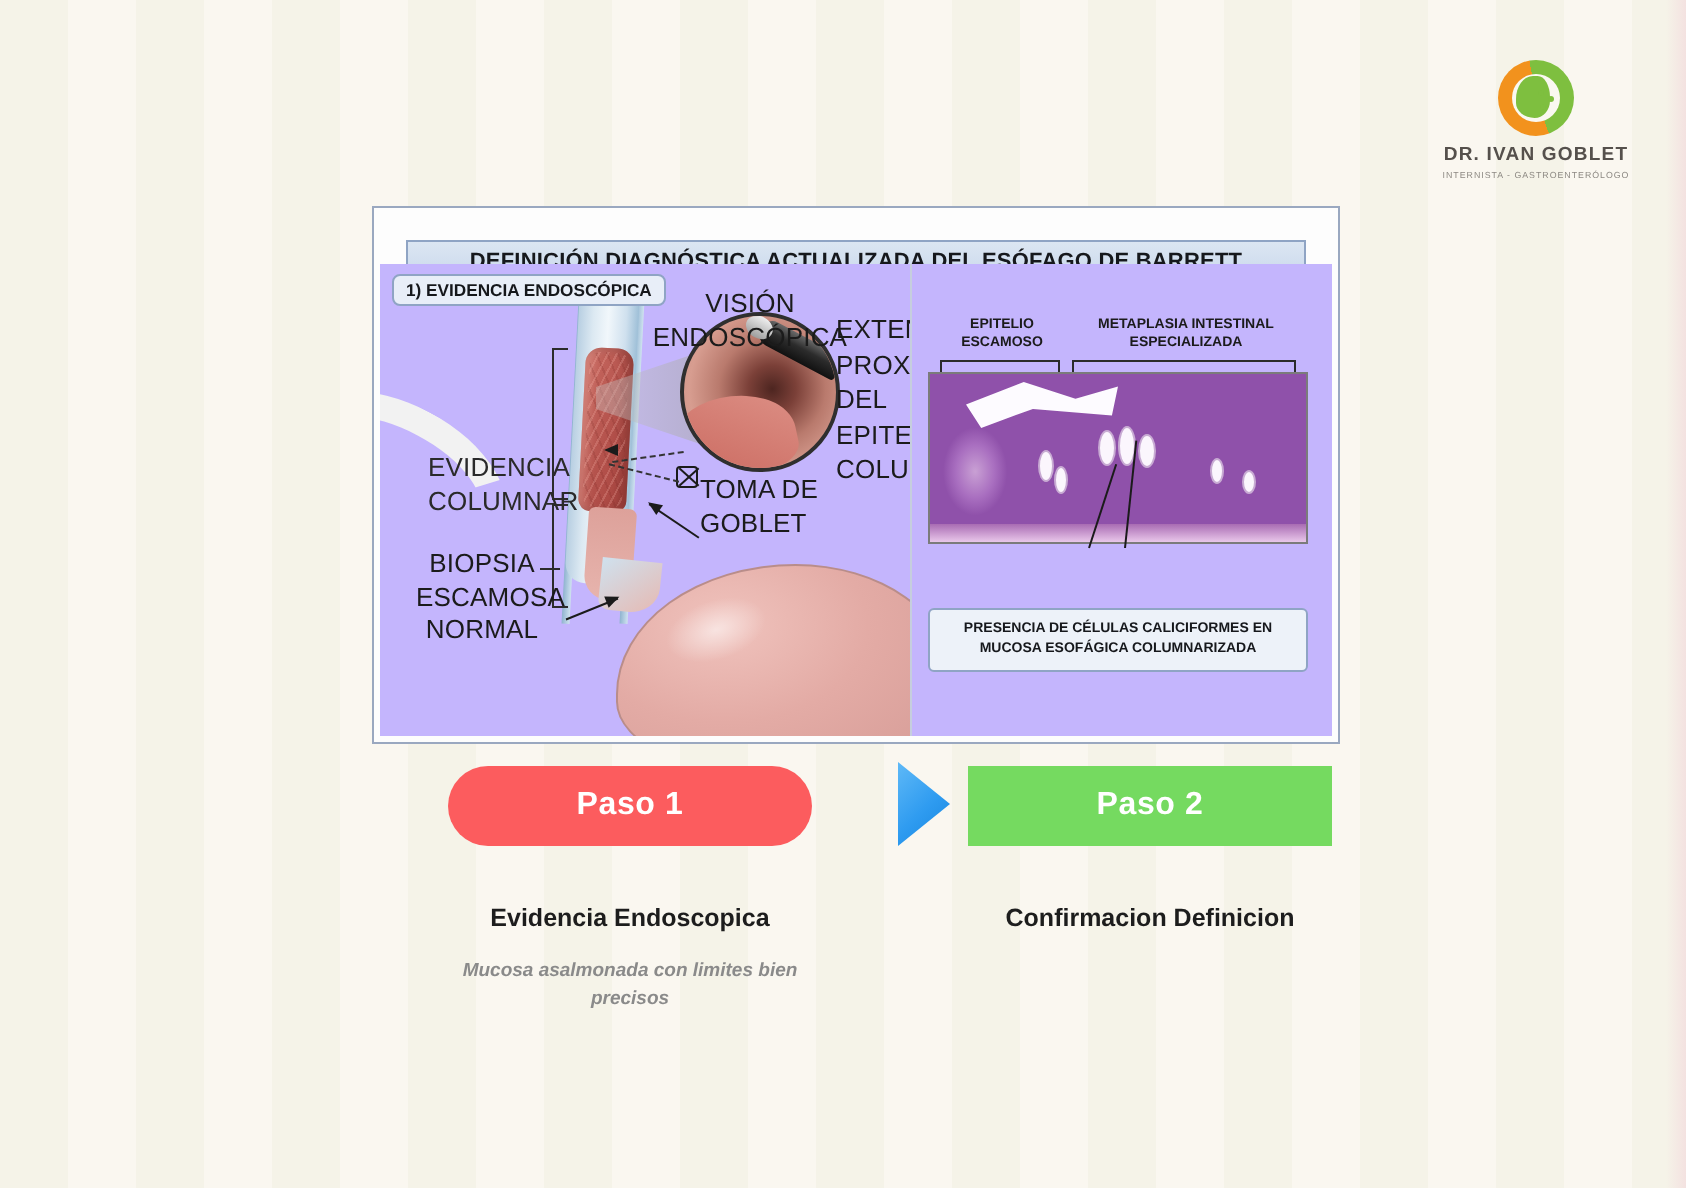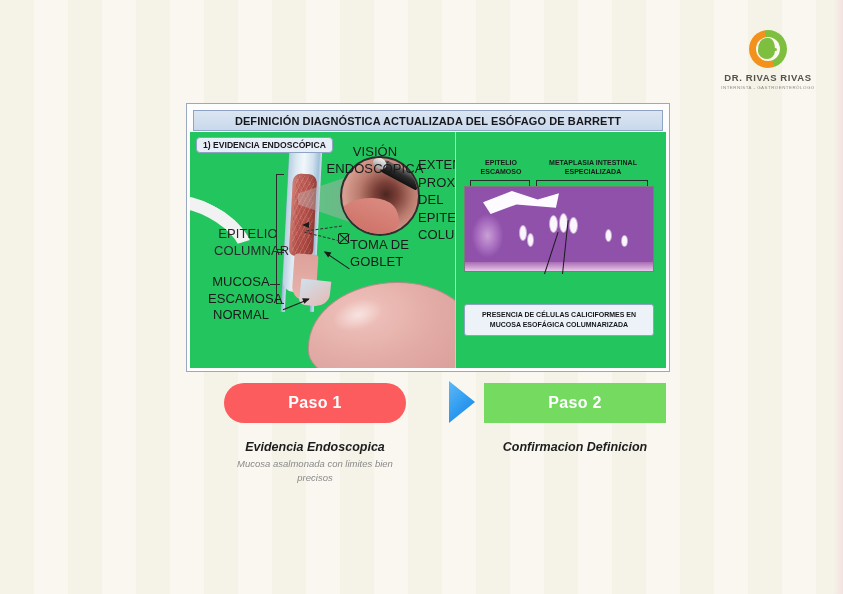--- a/index.html
+++ b/index.html
@@ -104,33 +104,33 @@
   
   #infographic {
     position: absolute;
     left: 186px; top: 103px;
     width: 484px; height: 269px;
     background: #fdfdfd;
     border: 1px solid #9aa8c0;
   }
   #info-banner {
     height: 21px;
-    margin: 6px;
+    margin: 16px;
     background: linear-gradient(to bottom, #dce6f2, #c9d8ec);
     border: 1px solid #8fa4c4;
     display: flex; align-items: center; justify-content: center;
     font-size: 11px; font-weight: bold; color: #16181c;
     letter-spacing: .1px;
   }
   #info-body {
     position: absolute;
     top: 28px; left: 3px; right: 3px; bottom: 3px;
     display: flex;
   }
-  .panel { position: relative; height: 100%; background: #22c55e; }
+  .panel { position: relative; height: 100%; background: #c4b5fd; }
   #panel-left  { width: 266px; border-right: 1px solid #c6cede; }
   #panel-right { flex: 1; }
 
   .panel-tag {
     position: absolute;
     top: 5px; left: 6px;
     background: #e8eef8;
     border: 1px solid #8fa4c4;
     border-radius: 4px;
     padding: 2px 6px;
@@ -421,27 +421,27 @@
   .step-badge {
     height: 40px;
     display: flex; align-items: center; justify-content: center;
     font-size: 16px; font-weight: bold; color: #ffffff;
     letter-spacing: .3px;
   }
   #step-1-badge { background: #fc5c5e; border-radius: 20px; }
   #step-2-badge { background: #75da60; }
 
   .step-title {
-    margin-top: 16px;
+    margin-top: 28px;
     font-size: 12.5px; font-weight: bold; color: #1d1d1d;
     line-height: 1.4;
-    font-style: italic;
   }
   .step-desc {
-    font-size: 9.5px; font-style: italic; font-weight: normal;
+    margin-top: 10px;
+    font-size: 9.5px; font-style: italic; font-weight: bold;
     color: #8a8a8a; line-height: 1.5;
   }
   #step-arrow-grad {
     position: absolute;
     left: 449px; top: 381px;
     width: 26px; height: 42px;
     background: linear-gradient(135deg, #5fb9f7 0%, #2e9bf0 55%, #1785dd 100%);
     clip-path: polygon(0% 0%, 100% 50%, 0% 100%);
   }
 </style>
@@ -457,21 +457,21 @@
     <div id="logo-mark">
       <div id="logo-ring"></div>
       <div id="logo-inner"></div>
       <div id="logo-stomach"></div>
       <div id="logo-dots">
           <i></i>
           <i></i>
           <i></i>
         </div>
     </div>
-    <div id="logo-name">DR. RIVAS RIVAS</div>
+    <div id="logo-name">DR. IVAN GOBLET</div>
     <div id="logo-sub">INTERNISTA - GASTROENTERÓLOGO</div>
   </div>
 
   <div id="infographic">
 
     <div id="info-banner">DEFINICIÓN DIAGNÓSTICA ACTUALIZADA DEL ESÓFAGO DE BARRETT</div>
 
     <div id="info-body">
 
       <div class="panel" id="panel-left">
@@ -506,22 +506,22 @@
           <div class="leader" id="leader-mucosa"></div>
 
           <div class="arrow-line" id="arr-uge"></div>
           <div class="arrow-line" id="arr-biopsy"></div>
 
           <div id="biopsy-glyph"></div>
           <div class="dotted" id="dot-1"></div>
           <div class="dotted" id="dot-2"></div>
           <div id="dot-arrowhead"></div>
 
-          <div class="lbl" id="lbl-epitelio-columnar">EPITELIO COLUMNAR</div>
-          <div class="lbl" id="lbl-mucosa-escamosa">MUCOSA ESCAMOSA NORMAL</div>
+          <div class="lbl" id="lbl-epitelio-columnar">EVIDENCIA COLUMNAR</div>
+          <div class="lbl" id="lbl-mucosa-escamosa">BIOPSIA ESCAMOSA NORMAL</div>
           <div class="lbl" id="lbl-vision-endo">VISIÓN ENDOSCÓPICA</div>
           <div class="lbl" id="lbl-extension">EXTENSIÓN PROXIMAL DEL EPITELIO COLUMNAR</div>
           <div class="lbl" id="lbl-toma-biopsia">TOMA DE GOBLET</div>
         </div>
       </div>
 
       <div class="panel" id="panel-right">
 
         <div class="hist-brace-lbl" id="hl-escamoso">EPITELIO ESCAMOSO</div>
         <div class="hist-brace-lbl" id="hl-metaplasia">METAPLASIA INTESTINAL ESPECIALIZADA</div>

